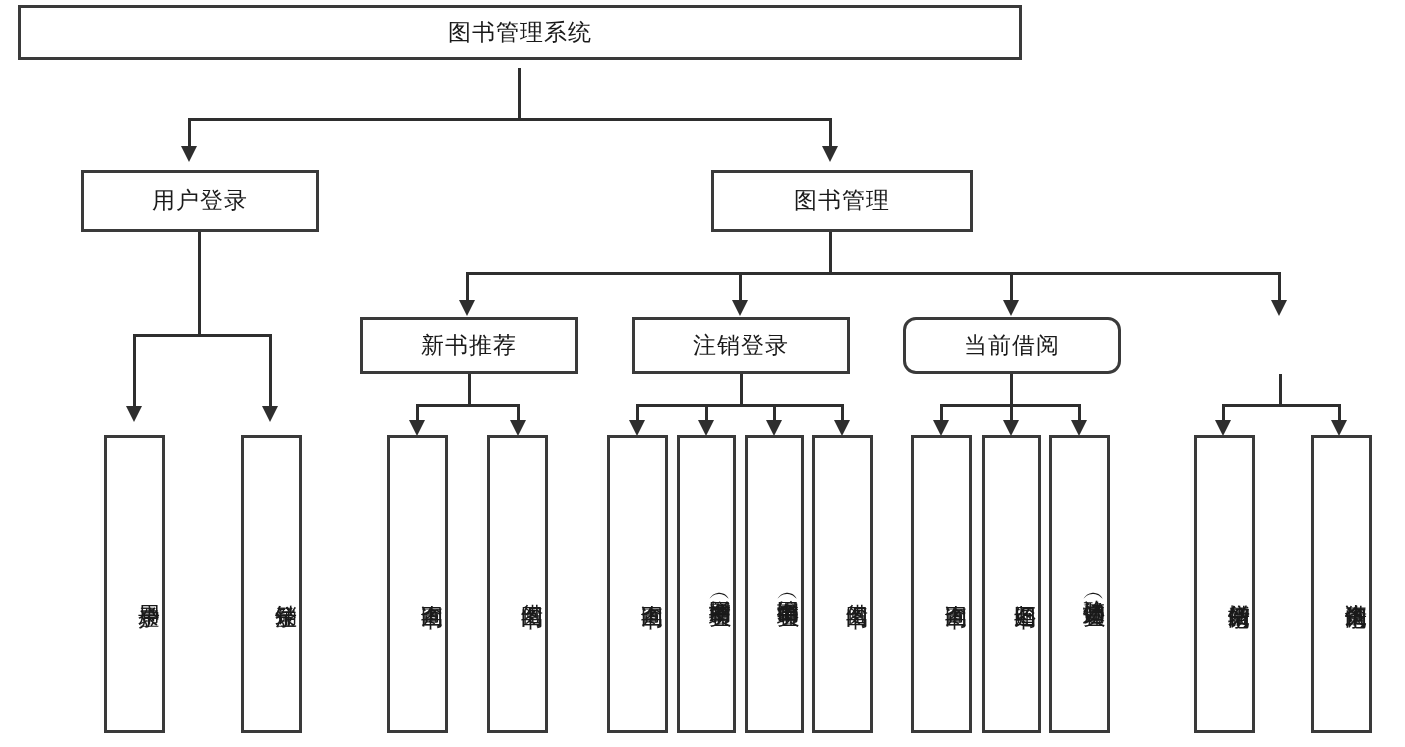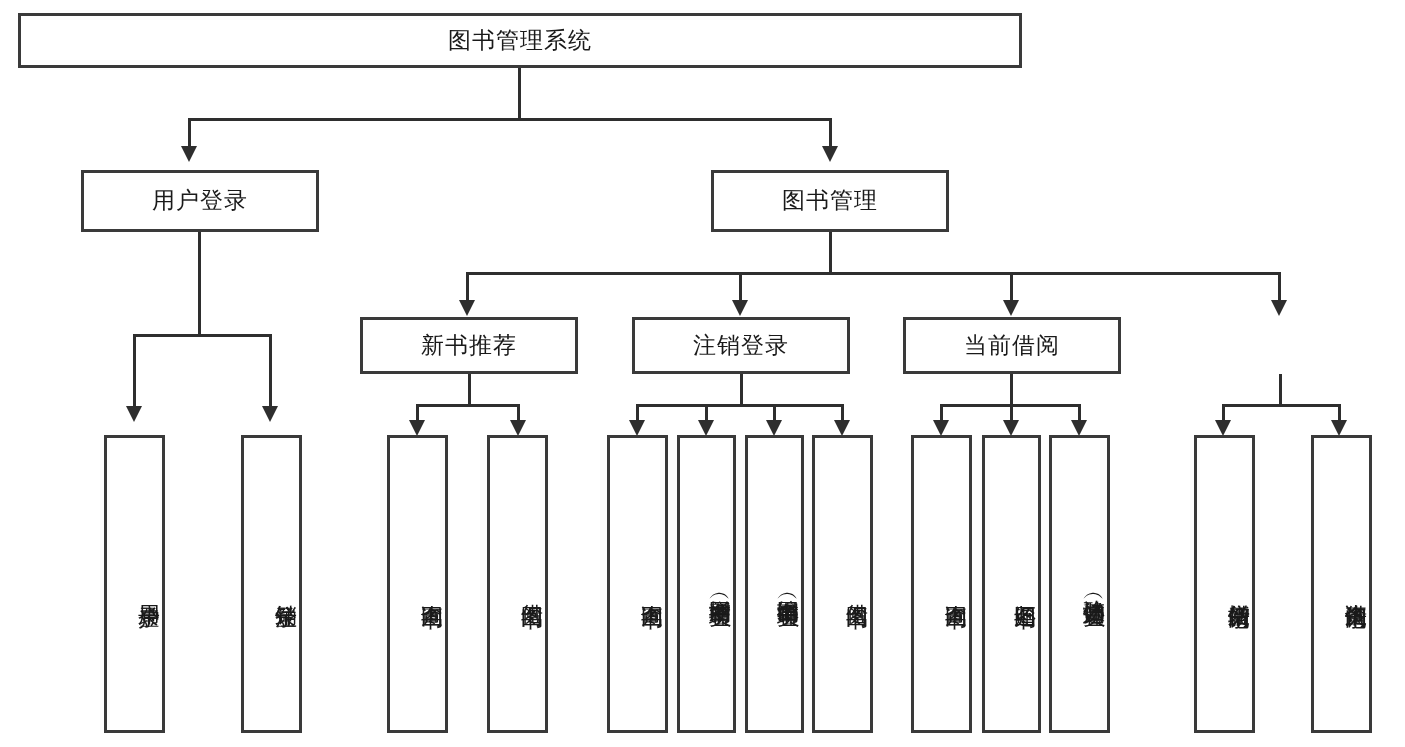--- a/index.html
+++ b/index.html
@@ -72,33 +72,33 @@
     letter-spacing: 0.5px;
     white-space: nowrap;
     pointer-events: none;
   }
 </style>
 </head>
 <body>
 
 <div id="canvas">
 
-  <div class="node root" style="left:18px; top:13px; width:1004px; height:55px;">图书管理系统</div>
+  <div class="node root" style="left:18px; top:5px; width:1004px; height:55px;">图书管理系统</div>
 
   <div class="edge v" style="left:518px; top:68px; width:3px; height:50px;"></div>
 
   <div class="edge h" style="left:188px; top:118px; width:644px; height:3px;"></div>
 
   <div class="edge v" style="left:188px; top:118px; height:30px;"></div>
   <div class="arrow" style="left:181px; top:146px;"></div>
   <div class="edge v" style="left:829px; top:118px; height:30px;"></div>
   <div class="arrow" style="left:822px; top:146px;"></div>
 
   <div class="node lvl2" style="left:81px; top:170px; width:238px; height:62px;">用户登录</div>
-  <div class="node lvl2" style="left:711px; top:170px; width:238px; height:62px;">图书管理</div>
+  <div class="node lvl2" style="left:711px; top:170px; width:262px; height:62px;">图书管理</div>
 
   <div class="edge v" style="left:198px; top:232px; height:104px;"></div>
   <div class="edge h" style="left:133px; top:334px; width:138px;"></div>
   <div class="edge v" style="left:133px; top:334px; height:74px;"></div>
   <div class="arrow" style="left:126px; top:406px;"></div>
   <div class="edge v" style="left:269px; top:334px; height:74px;"></div>
   <div class="arrow" style="left:262px; top:406px;"></div>
 
   <div class="edge v" style="left:829px; top:232px; height:42px;"></div>
   <div class="edge h" style="left:466px; top:272px; width:812px;"></div>
@@ -106,21 +106,21 @@
   <div class="arrow" style="left:459px; top:300px;"></div>
   <div class="edge v" style="left:739px; top:272px; height:30px;"></div>
   <div class="arrow" style="left:732px; top:300px;"></div>
   <div class="edge v" style="left:1010px; top:272px; height:30px;"></div>
   <div class="arrow" style="left:1003px; top:300px;"></div>
   <div class="edge v" style="left:1278px; top:272px; height:30px;"></div>
   <div class="arrow" style="left:1271px; top:300px;"></div>
 
   <div class="node lvl3" style="left:360px; top:317px; width:218px; height:57px;">新书推荐</div>
   <div class="node lvl3" style="left:632px; top:317px; width:218px; height:57px;">注销登录</div>
-  <div class="node lvl3" style="left:903px; top:317px; width:218px; height:57px;">当前借阅</div>
+  <div class="node lvl3" style="left:903px; top:317px; width:218px; height:57px;border-radius:13px;">当前借阅</div>
 
   <div class="edge v" style="left:468px; top:374px; height:32px;"></div>
   <div class="edge h" style="left:416px; top:404px; width:104px;"></div>
   <div class="edge v" style="left:416px; top:404px; height:22px;"></div>
   <div class="arrow" style="left:409px; top:420px;"></div>
   <div class="edge v" style="left:517px; top:404px; height:22px;"></div>
   <div class="arrow" style="left:510px; top:420px;"></div>
 
   <div class="edge v" style="left:740px; top:374px; height:32px;"></div>
   <div class="edge h" style="left:636px; top:404px; width:208px;"></div>

